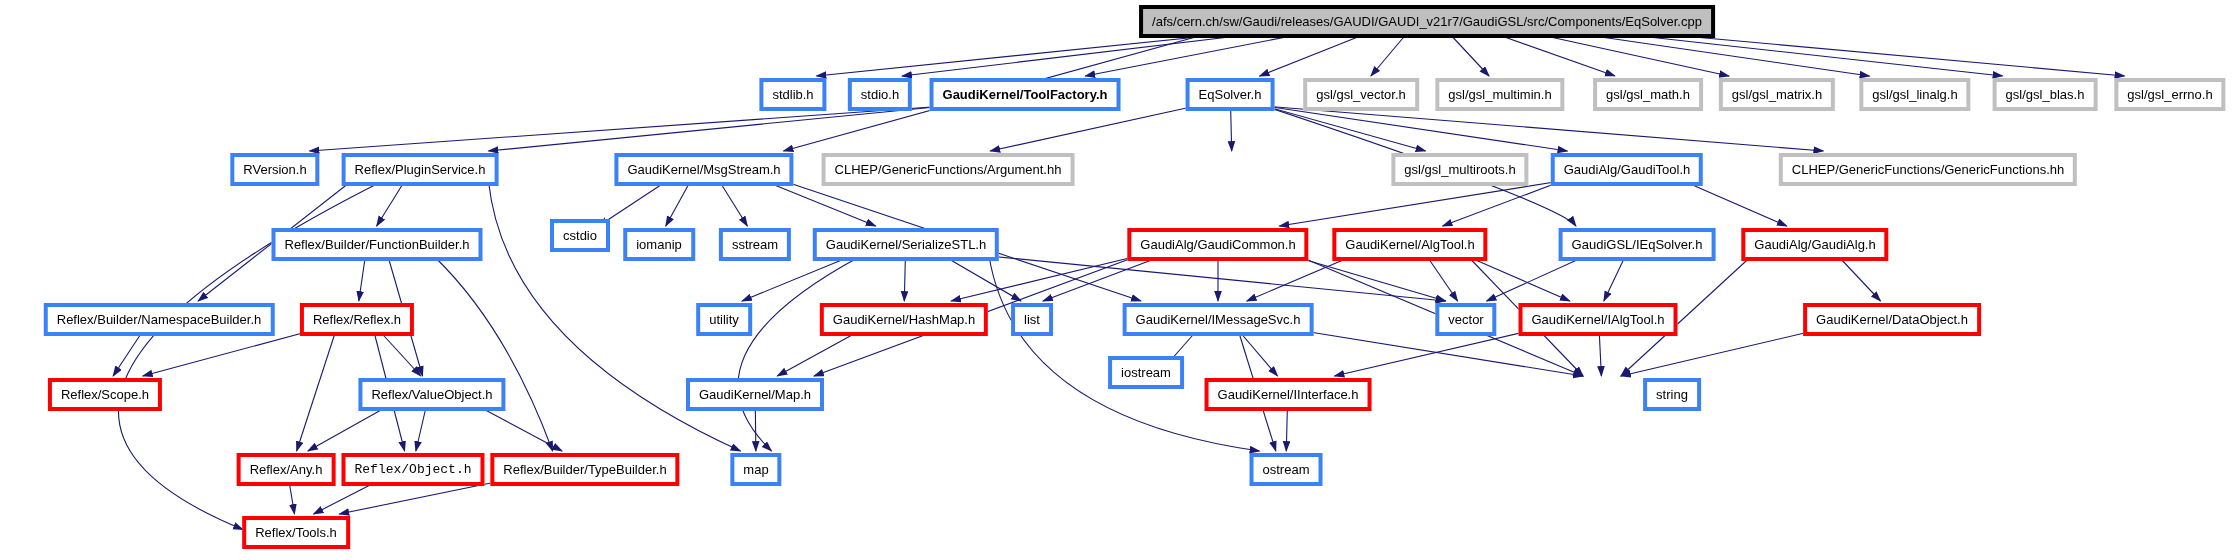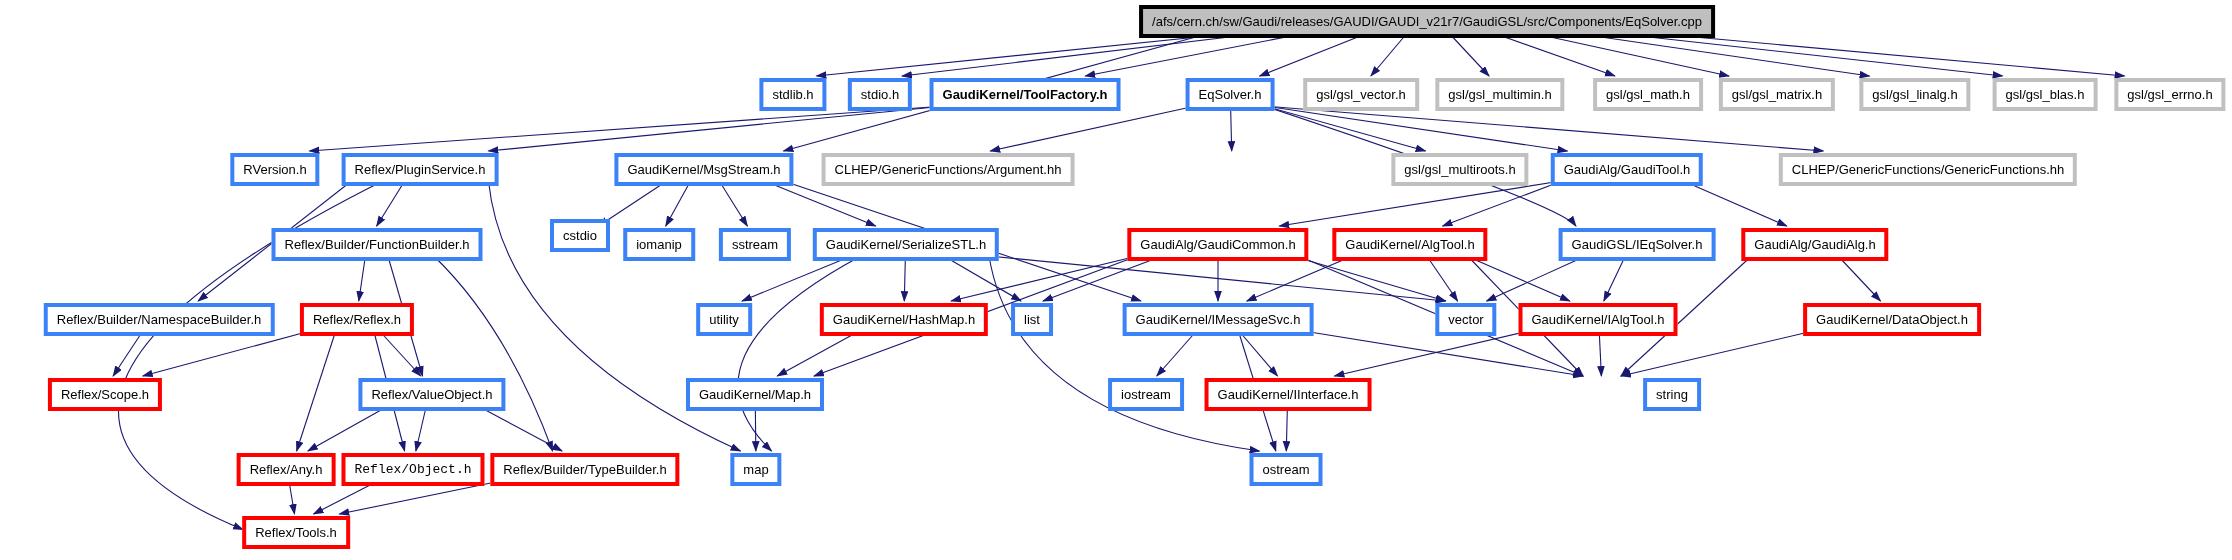--- a/index.html
+++ b/index.html
@@ -137,21 +137,21 @@
     <div class="node doc" style="left: 724px; top: 303px;">utility</div>
     <div class="node ref" style="left: 904px; top: 303px;">GaudiKernel/HashMap.h</div>
     <div class="node doc" style="left: 1032px; top: 303px;">list</div>
     <div class="node doc" style="left: 1218px; top: 303px;">GaudiKernel/IMessageSvc.h</div>
     <div class="node doc" style="left: 1466px; top: 303px;">vector</div>
     <div class="node ref" style="left: 1598px; top: 303px;">GaudiKernel/IAlgTool.h</div>
     <div class="node ref" style="left: 1892px; top: 303px;">GaudiKernel/DataObject.h</div>
     <div class="node ref" style="left: 105px; top: 378px;">Reflex/Scope.h</div>
     <div class="node doc" style="left: 432px; top: 378px;">Reflex/ValueObject.h</div>
     <div class="node doc" style="left: 755px; top: 378px;">GaudiKernel/Map.h</div>
-    <div class="node doc" style="left: 1146px; top: 378px; text-align: center;">iostream</div>
+    <div class="node doc" style="left: 1146px; top: 356px; text-align: center;">iostream</div>
     <div class="node ref" style="left: 1288px; top: 378px;">GaudiKernel/IInterface.h</div>
     <div class="node doc" style="left: 1672px; top: 378px;">string</div>
     <div class="node ref" style="left: 286px; top: 453px;">Reflex/Any.h</div>
     <div class="node ref" style="left: 413px; top: 453px; font-family: Liberation Mono, monospace;">Reflex/Object.h</div>
     <div class="node ref" style="left: 585px; top: 453px;">Reflex/Builder/TypeBuilder.h</div>
     <div class="node doc" style="left: 756px; top: 453px;">map</div>
     <div class="node doc" style="left: 1286px; top: 453px;">ostream</div>
     <div class="node ref" style="left: 296px; top: 516px;">Reflex/Tools.h</div>
   </div>
 

